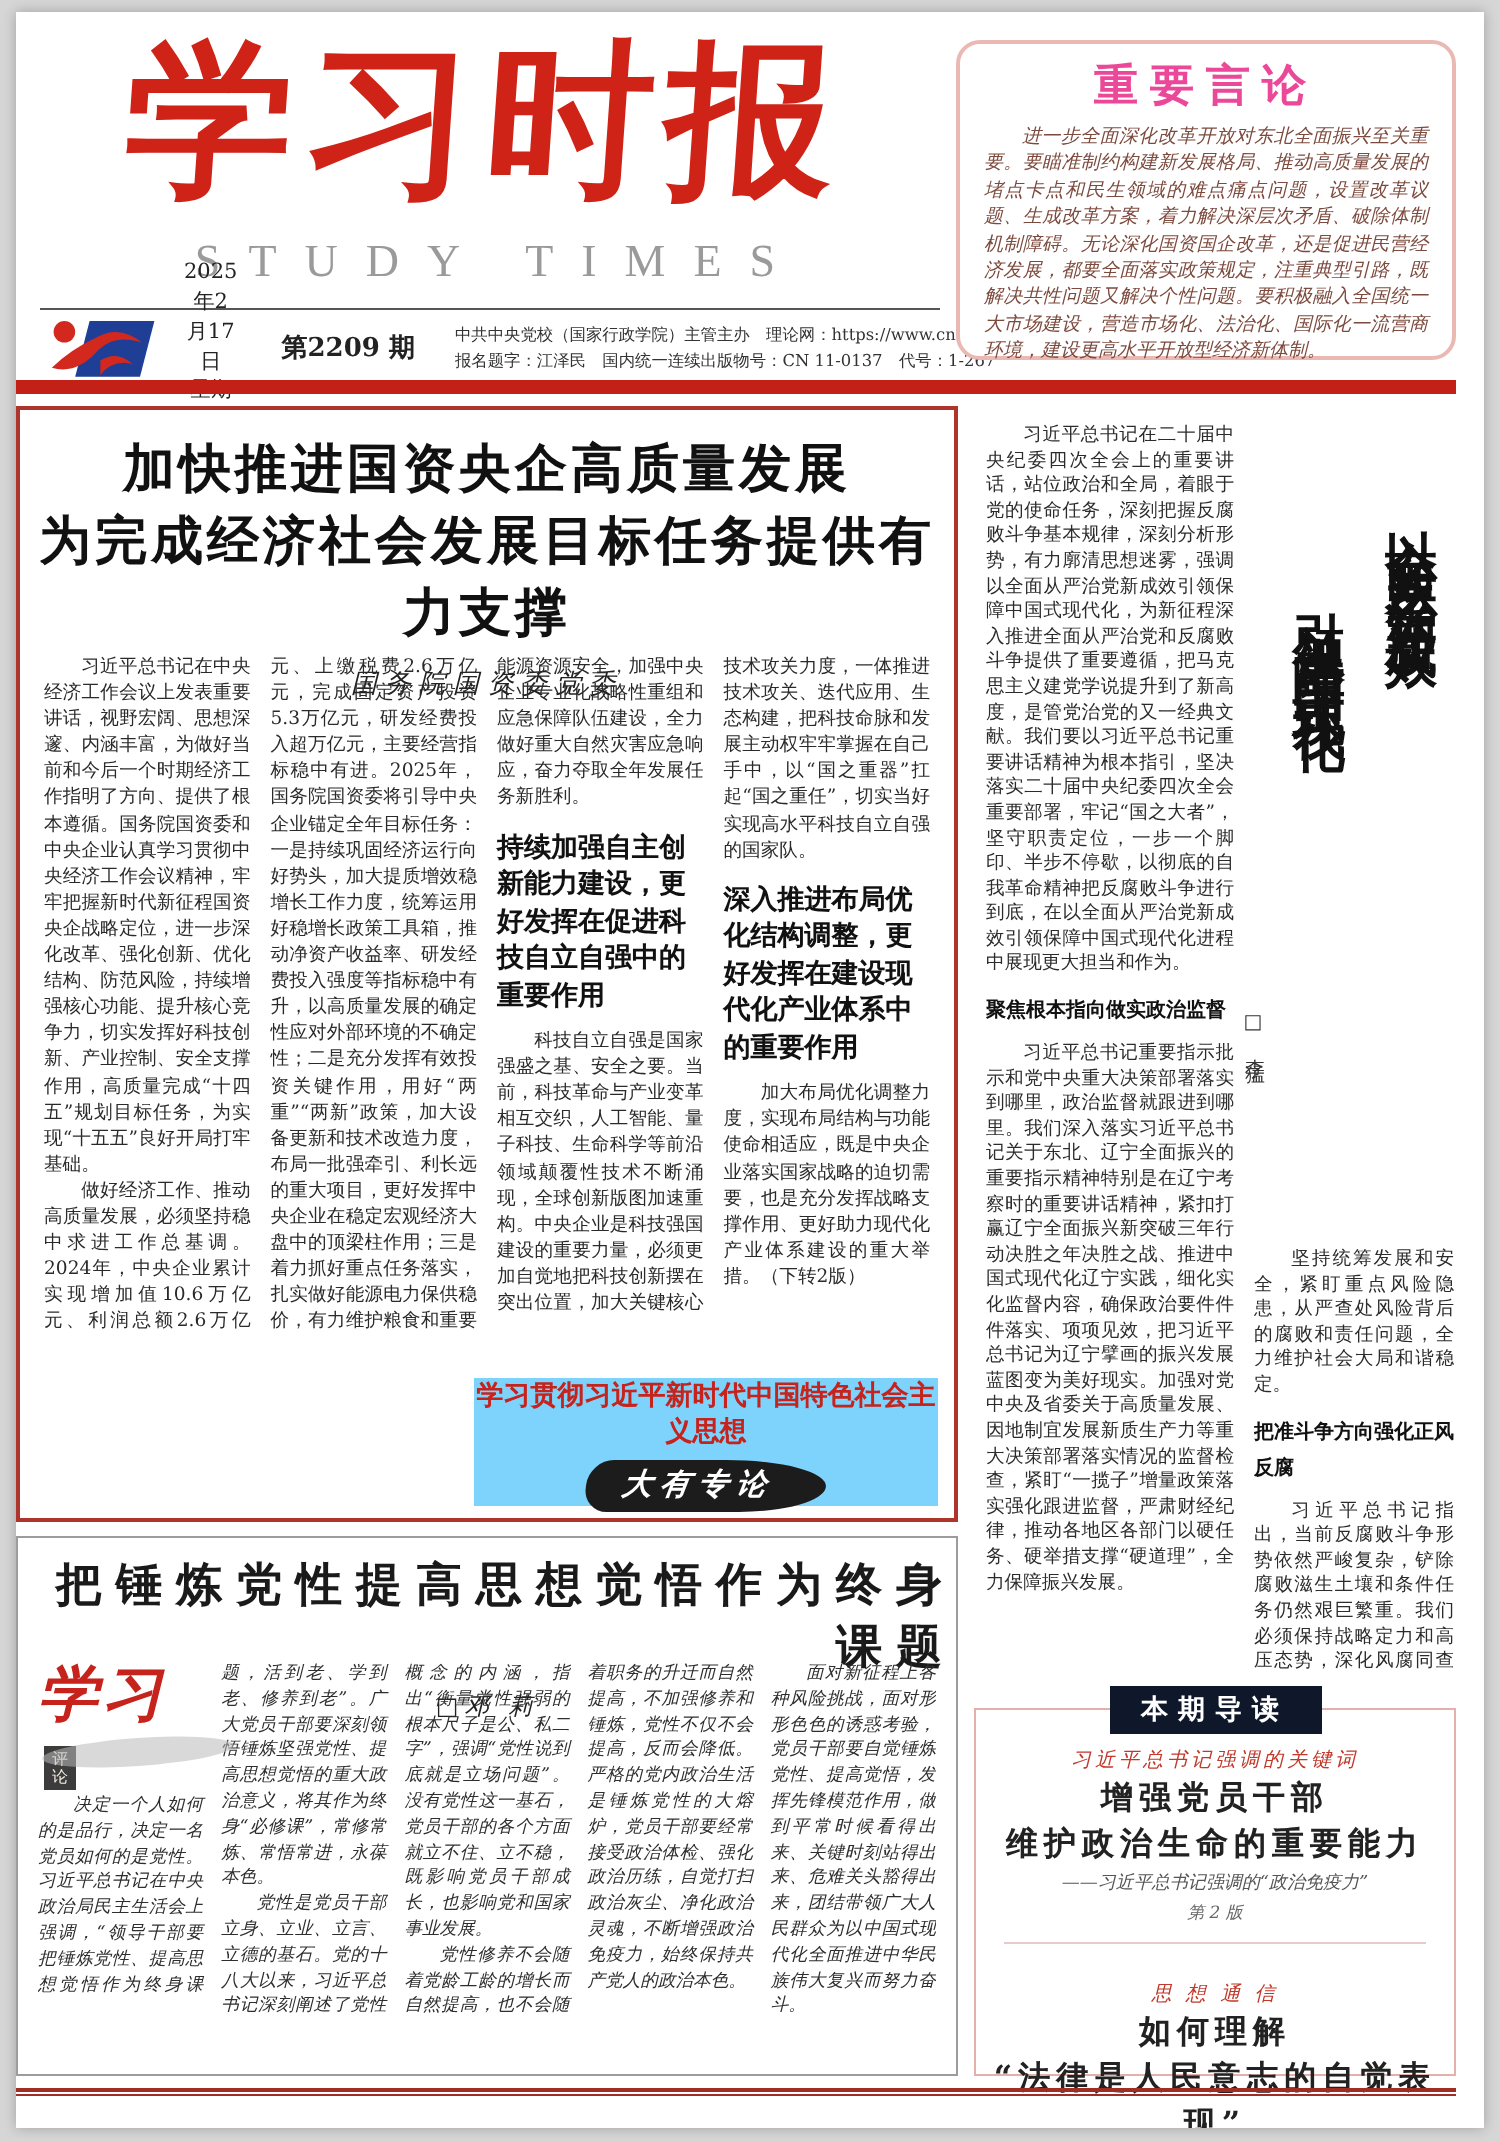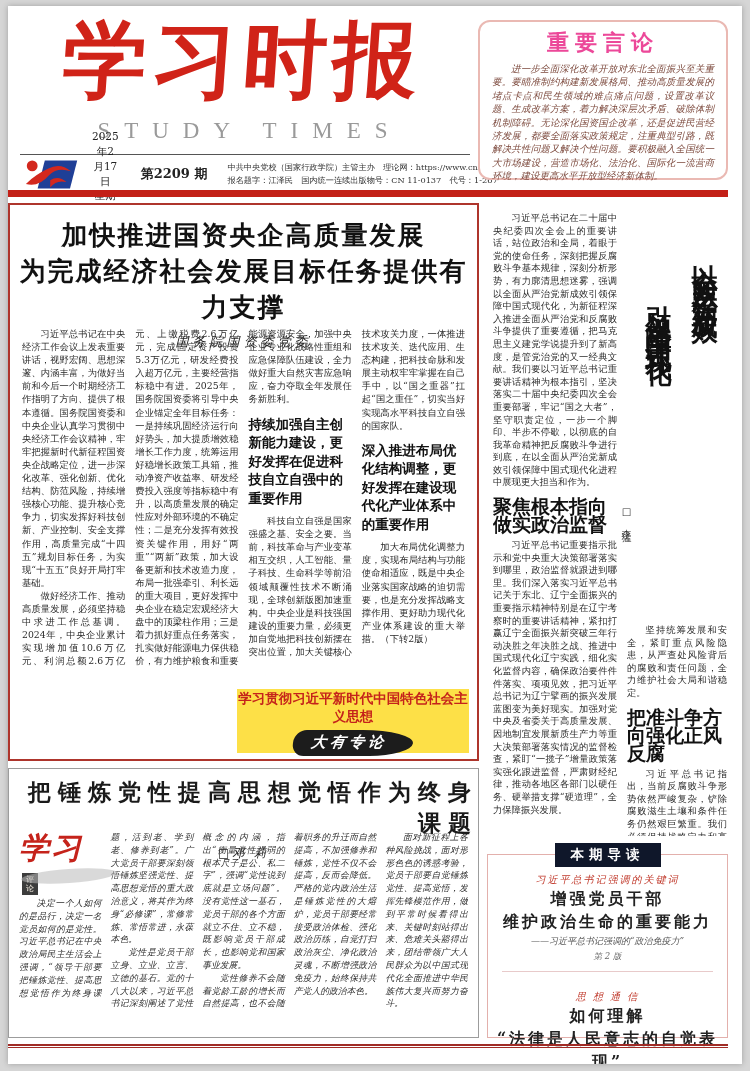--- a/index.html
+++ b/index.html
@@ -25,29 +25,29 @@
   .redbar { position:absolute; left:0; top:184px; width:720px; height:7px; background:#c32017; }
 
   
   .lead { position:absolute; left:0; top:197px; width:471px; height:558px; border:2px solid #ae352c; background:#fff; }
   .lead-h { text-align:center; font-weight:bold; color:#111; font-size:26px; letter-spacing:2px; line-height:36px; font-family:"DejaVu Serif",serif; }
   .lead-h.first { margin-top:12px; }
   .lead-byline { text-align:center; font-size:13px; color:#222; font-style:italic; margin:8px 0 10px 0; letter-spacing:4px; }
   .lead-body { position:absolute; left:12px; right:12px; top:122px; bottom:8px; column-count:4; column-gap:10px; overflow:hidden; }
   .lead-body p { font-size:9.3px; line-height:13.1px; color:#2a2a2a; text-align:justify; text-indent:2em; }
   .lead-body h3 { font-size:13.5px; line-height:18.5px; font-weight:bold; color:#111; font-family:"DejaVu Sans","Liberation Sans",sans-serif; margin:9px 0 7px 0; }
-  .banner { position:absolute; right:8px; bottom:6px; width:232px; height:64px; background:#fde047; text-align:center;margin-top:36px; }
+  .banner { position:absolute; right:8px; bottom:6px; width:232px; height:64px; background:#7dd3fc; text-align:center;margin-top:36px; }
   .banner-slogan { font-size:13.5px; font-weight:bold; color:#c5231b; font-family:"DejaVu Sans","Liberation Sans",sans-serif; line-height:18px; }
   .banner-logo { display:inline-block; margin-top:5px; background:#1c1c1c; color:#fff; font-style:italic; font-weight:bold; font-size:15px; letter-spacing:4px; padding:3px 26px 4px 18px; border-radius:14px 50% 40% 14px / 14px 60% 55% 14px; transform:skewX(-8deg); }
 
   
   .rart { position:absolute; left:479px; top:200px; width:241px; height:632px; }
   .rart .cola { position:absolute; left:6px; top:6px; width:124px; height:620px; overflow:hidden; }
   .rart p { font-size:9.3px; line-height:12.6px; color:#2b2b2b; text-align:justify; text-indent:2em; }
-  .rart h3 { font-size:19px; line-height:18px; font-weight:bold; color:#111; font-family:"DejaVu Sans","Liberation Sans",sans-serif; margin:8px 0 6px 0; }
+  .rart h3 { font-size:10px; line-height:18px; font-weight:bold; color:#111; font-family:"DejaVu Sans","Liberation Sans",sans-serif; margin:8px 0 6px 0; }
   .vtitle { position:absolute; left:146px; top:38px; width:95px; height:350px; writing-mode:vertical-rl; text-orientation:upright; font-weight:bold; font-size:26px; color:#111; font-family:"DejaVu Serif",serif; letter-spacing:6px; line-height:46px; }
   .vtitle .l2 { padding-top:42px; }
   .vauthor { position:absolute; left:132px; top:300px; writing-mode:vertical-rl; text-orientation:upright; font-size:10px; color:#333; letter-spacing:4px; }
   .rart .colb { position:absolute; left:140px; top:418px; width:100px; height:212px; overflow:hidden; }
 
   
   .guide { position:absolute; left:479px; top:848px; width:241px; height:184px; border:1.5px solid #e3b0ac; background:#fff; }
   .guide-badge { position:absolute; left:50%; top:-12px; transform:translateX(-50%); background:#0f172a; color:#fff; font-size:13.5px; font-weight:bold; letter-spacing:5px; padding:3px 16px; font-family:"DejaVu Sans","Liberation Sans",sans-serif; white-space:nowrap; }
   .gitem { text-align:center; padding-top:12px; }
   .gitem .kick { font-size:10px; color:#c0392b; font-style:italic; letter-spacing:2px; margin-top:6px; }

